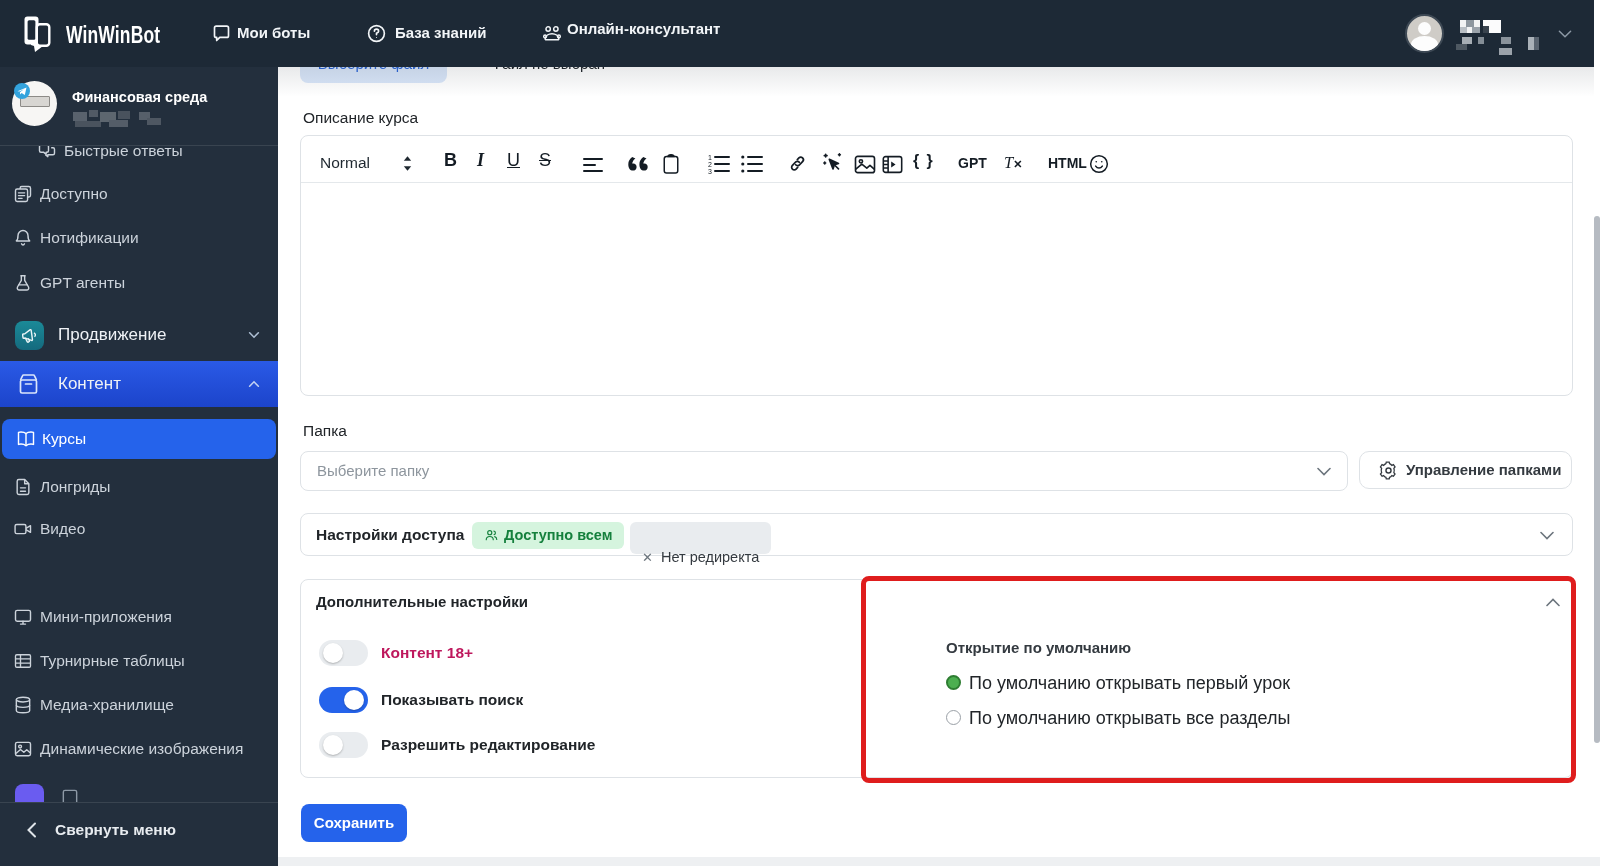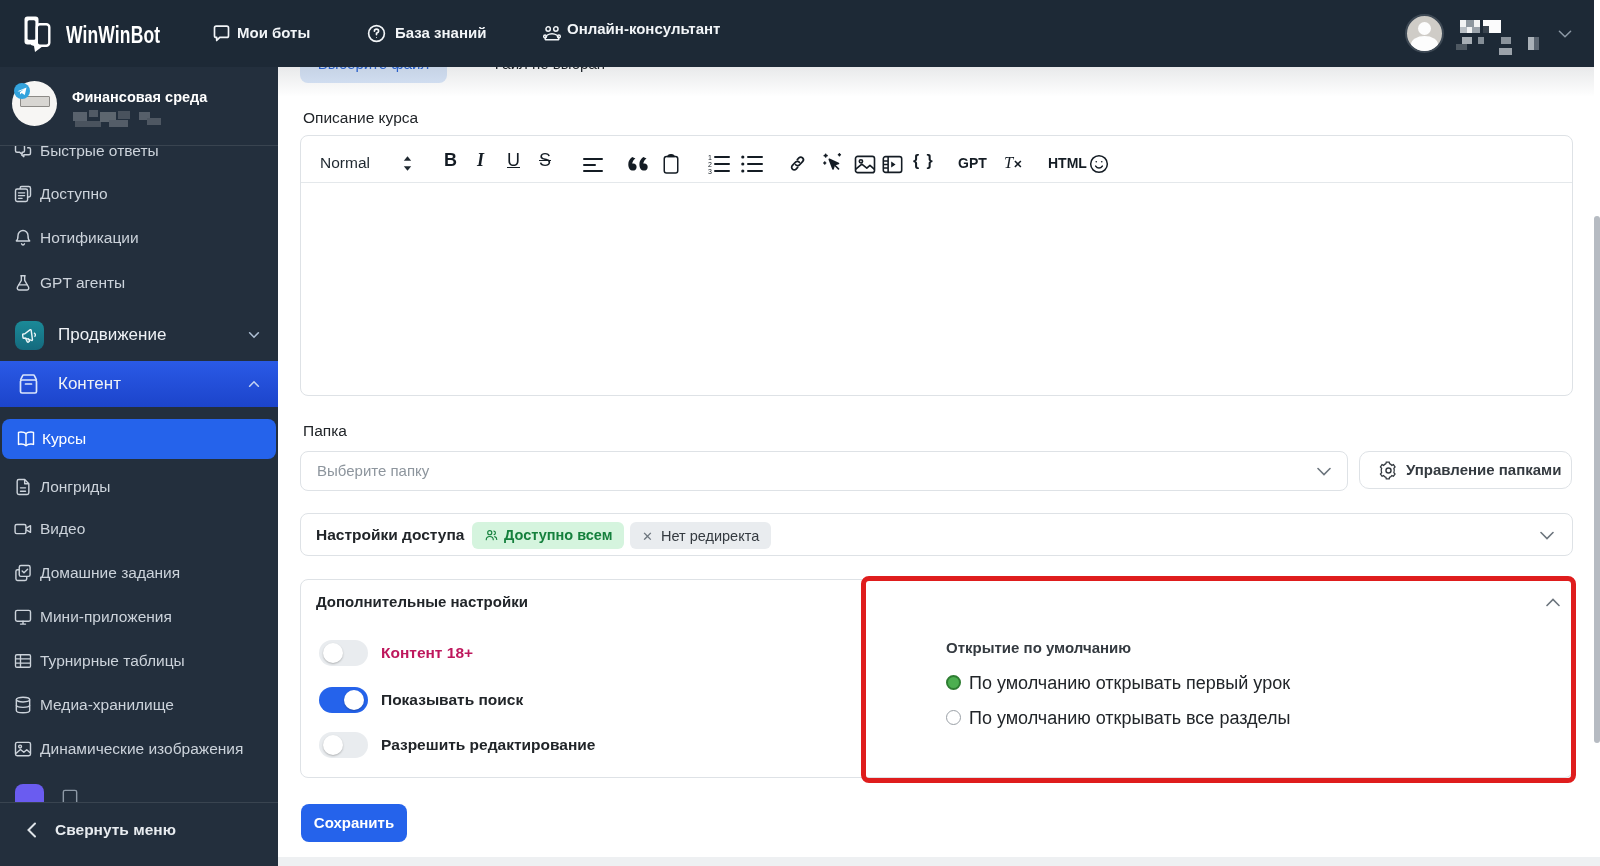--- a/index.html
+++ b/index.html
@@ -116,21 +116,21 @@
       <div class="abs" style="left:27px;top:2px;width:16px;height:10px;background:#5d666f;"></div>
       <div class="abs" style="left:36px;top:10px;width:19px;height:7px;background:#545d68;"></div>
       <div class="abs" style="left:45px;top:1px;width:12px;height:8px;background:#49525d;"></div>
       <div class="abs" style="left:66px;top:2px;width:11px;height:8px;background:#565f6a;"></div>
       <div class="abs" style="left:74px;top:8px;width:14px;height:7px;background:#4e5762;"></div>
     </div>
     <div class="abs" style="left:0;top:78px;width:278px;height:1px;background:rgba(255,255,255,.10);"></div>
 
     <div id="menu" class="abs" style="left:0;top:79px;width:278px;height:656px;overflow:hidden;">
 
-      <div class="mitem" style="top:-17px;">
+      <div class="mitem" style="top:-17px;margin-left:24px;">
         <svg class="ic" viewBox="0 0 24 24" fill="none" stroke="#ccd3db" stroke-width="1.7" stroke-linejoin="round">
           <path d="M3 6.8 C3 5.8 3.8 5 4.8 5 H12 C13 5 13.8 5.8 13.8 6.8 V11.6 C13.8 12.6 13 13.4 12 13.4 H11 V16 L7.8 13.4 H4.8 C3.8 13.4 3 12.6 3 11.6 Z"></path>
           <path d="M10 16.5 L13 18.8 V16.5 H19.2 C20.2 16.5 21 15.7 21 14.7 V9.9 C21 8.9 20.2 8.1 19.2 8.1 H17"></path>
         </svg>
         <span class="tx">Быстрые ответы</span>
       </div>
 
       <div class="mitem" style="top:26px;">
         <svg class="ic" viewBox="0 0 24 24" fill="none" stroke="#ccd3db" stroke-width="1.7" stroke-linejoin="round">
           <path d="M8.5 6 V5 C8.5 3.9 9.4 3 10.5 3 H19 C20.1 3 21 3.9 21 5 V13.5 C21 14.6 20.1 15.5 19 15.5 H17.5"></path>
@@ -200,28 +200,20 @@
       </div>
 
       <div class="mitem" style="top:361px;">
         <svg class="ic" viewBox="0 0 24 24" fill="none" stroke="#ccd3db" stroke-width="1.7" stroke-linejoin="round">
           <rect x="2.5" y="6.5" width="13" height="11" rx="2"></rect>
           <path d="M15.5 12.8 L21 16 V8 L15.5 11.2"></path>
         </svg>
         <span class="tx">Видео</span>
       </div>
 
-      <div class="mitem" style="top:405px;">
-        <svg class="ic" viewBox="0 0 24 24" fill="none" stroke="#ccd3db" stroke-width="1.7" stroke-linejoin="round">
-          <rect x="7.5" y="3" width="13" height="13" rx="2"></rect>
-          <path d="M16.5 16 V19 C16.5 20.1 15.6 21 14.5 21 H5.5 C4.4 21 3.5 20.1 3.5 19 V10 C3.5 8.9 4.4 8 5.5 8 H7.5"></path>
-          <path d="M11 9.5 L13.2 11.7 L17.5 7.4" stroke-linecap="round"></path>
-        </svg>
-        <span class="tx">Домашние задания</span>
-      </div>
 
       <div class="mitem" style="top:449px;">
         <svg class="ic" viewBox="0 0 24 24" fill="none" stroke="#ccd3db" stroke-width="1.7" stroke-linejoin="round">
           <rect x="3" y="4" width="18" height="13" rx="2"></rect>
           <path d="M9 20.5 H15 M12 17 V20.5" stroke-linecap="round"></path>
         </svg>
         <span class="tx">Мини-приложения</span>
       </div>
 
       <div class="mitem" style="top:493px;">
@@ -358,21 +350,21 @@
 
     <div class="box" style="left:22px;top:446px;width:1273px;height:43px;text-align:center;">
       <div class="abs" style="left:15px;top:12px;color:#212529;font-size:15.5px;font-weight:700;">Настройки доступа</div>
       <div class="abs" style="left:171px;top:8px;height:27px;border-radius:6px;background:#d5f4de;color:#15803d;font-size:14.5px;font-weight:600;line-height:27px;padding:0 12px;">
         <svg style="display:inline-block;vertical-align:-2px;margin-right:5px" width="15" height="14" viewBox="0 0 24 24" fill="none" stroke="#15803d" stroke-width="2" stroke-linecap="round">
             <circle cx="9" cy="8" r="3.5"></circle>
             <path d="M3 20 C3 16.5 5.6 14.5 9 14.5 C12.4 14.5 15 16.5 15 20"></path>
             <path d="M16 5.2 C17.6 5.6 18.7 6.8 18.7 8.4 C18.7 9.8 17.8 10.9 16.5 11.3"></path>
             <path d="M17.5 14.7 C19.7 15.4 21 17.2 21 19.5"></path>
           </svg>Доступно всем</div>
-      <div class="abs" style="left:329px;top:8px;height:27px;border-radius:6px;background:#e9ecef;color:#343a40;font-size:14.5px;font-weight:500;line-height:20px;padding:4px 12px;"><span style="color:#6c757d;font-size:13px;">✕</span>&nbsp; Нет редиректа</div>
+      <div class="abs" style="left:329px;top:8px;height:27px;border-radius:6px;background:#e9ecef;color:#343a40;font-size:14.5px;font-weight:500;line-height:39px;padding:16px 12px;"><span style="color:#6c757d;font-size:13px;">✕</span>&nbsp; Нет редиректа</div>
       <svg class="abs" style="right:18px;top:17px" width="14" height="9" viewBox="0 0 14 9" fill="none" stroke="#6c757d" stroke-width="1.6" stroke-linecap="round">
           <path d="M1 1.5 L7 7.5 L13 1.5"></path>
         </svg>
     </div>
 
     <div class="box" style="left:22px;top:512px;width:1273px;height:199px;">
       <div class="abs" style="left:15px;top:13px;color:#212529;font-size:15px;font-weight:600;">Дополнительные настройки</div>
       <svg class="abs" style="left:1245px;top:18px" width="14" height="9" viewBox="0 0 14 9" fill="none" stroke="#6c757d" stroke-width="1.6" stroke-linecap="round">
           <path d="M1 7.5 L7 1.5 L13 7.5"></path>
         </svg>

